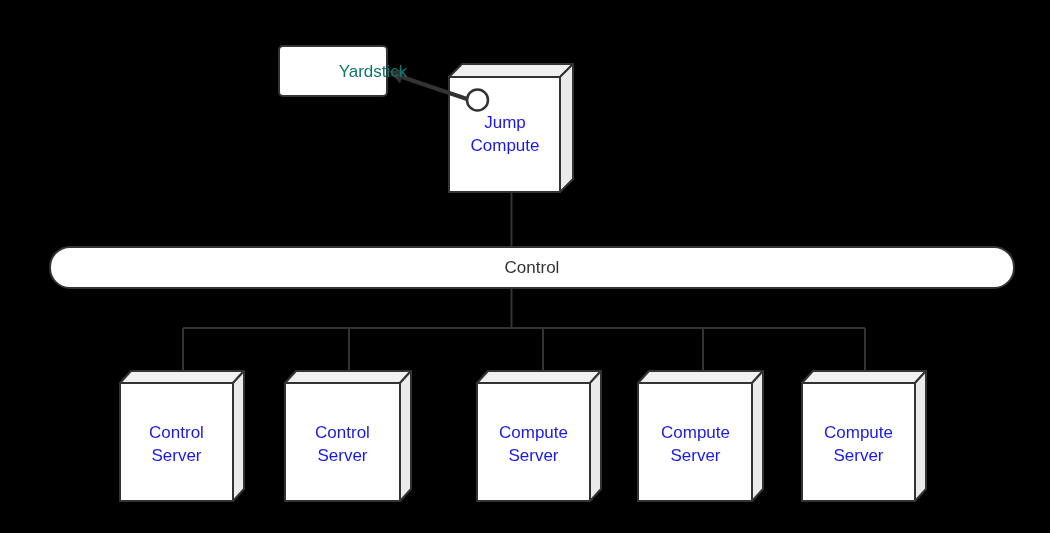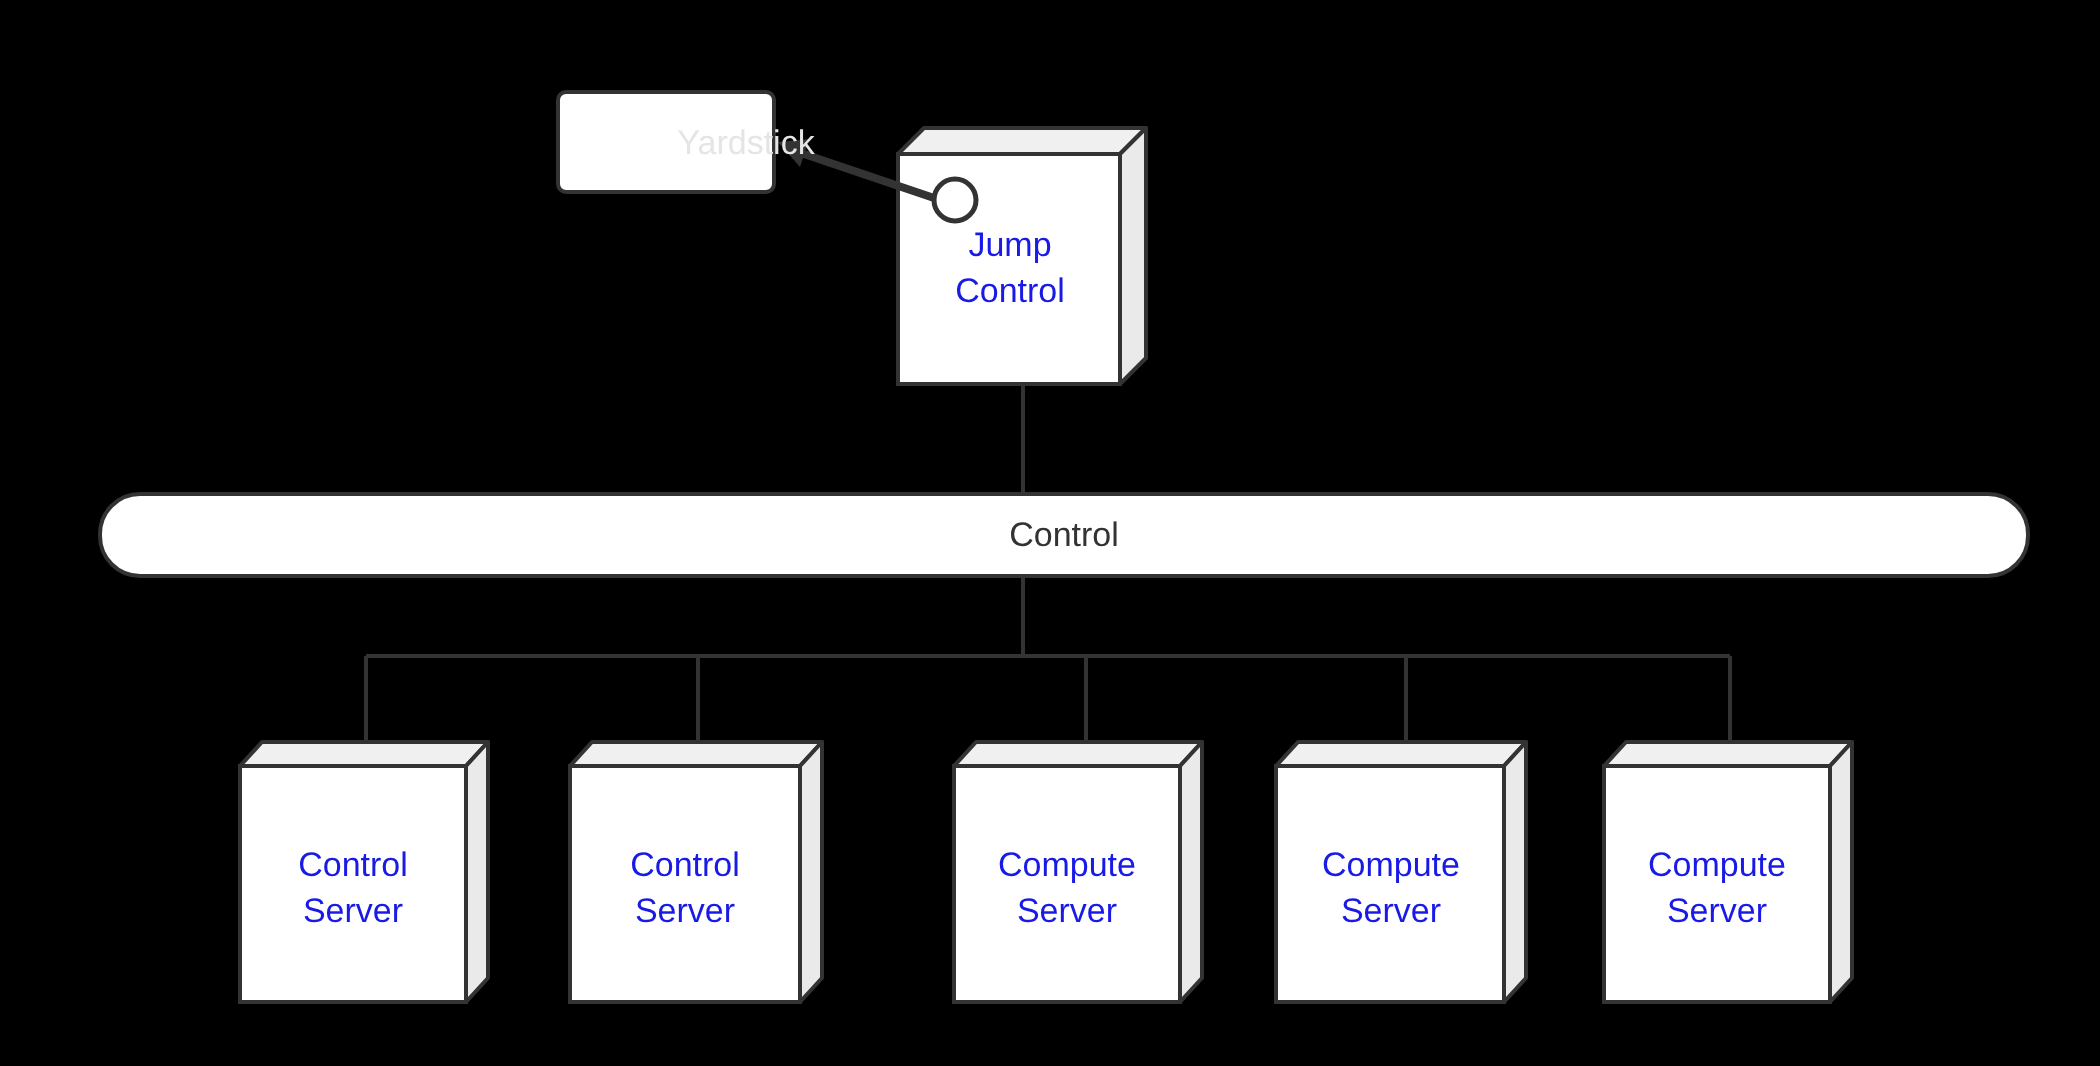--- a/index.html
+++ b/index.html
@@ -25,21 +25,21 @@
     display: flex;
     align-items: center;
     justify-content: center;
     text-align: center;
     font-size: 17px;
     line-height: 23px;
     pointer-events: none;
     white-space: pre-line;
   }
   .label-blue   { color: #1a1ae6; }
-  .label-pink   { color: #e5e5e5; padding-left: 40px; }
+  .label-pink   { color: #0f766e; padding-left: 40px; }
   .label-dark   { color: #333333; }
 </style>
 </head>
 <body>
 
 <div class="canvas">
 
   <svg width="1050" height="533" viewBox="0 0 1050 533">
 
     <line x1="511.5" y1="192" x2="511.5" y2="247" stroke="#333333" stroke-width="2"></line>
@@ -95,21 +95,21 @@
 
     <g>
       <polygon points="802,383 813,371 926,371 915,383" fill="#f0f0f0" stroke="#333333" stroke-width="2" stroke-linejoin="round"></polygon>
       <polygon points="915,383 926,371 926,489 915,501" fill="#eaeaea" stroke="#333333" stroke-width="2" stroke-linejoin="round"></polygon>
       <rect x="802" y="383" width="113" height="118" fill="#ffffff" stroke="#333333" stroke-width="2"></rect>
     </g>
   </svg>
 
   <div class="label label-pink" style="left:279px; top:46px; width:108px; height:50px;">Yardstick</div>
 
-  <div class="label label-blue" style="left:470px; top:110px; width:70px; height:48px;">Jump Control</div>
+  <div class="label label-blue" style="left:470px; top:110px; width:70px; height:48px;">Jump Compute</div>
 
   <div class="label label-dark" style="left:50px; top:247px; width:964px; height:41px;">Control</div>
 
   <div class="label label-blue" style="left:128px; top:420px; width:97px; height:47px;">Control Server</div>
 
   <div class="label label-blue" style="left:294px; top:420px; width:97px; height:47px;">Control Server</div>
 
   <div class="label label-blue" style="left:485px; top:420px; width:97px; height:47px;">Compute Server</div>
 
   <div class="label label-blue" style="left:647px; top:420px; width:97px; height:47px;">Compute Server</div>

